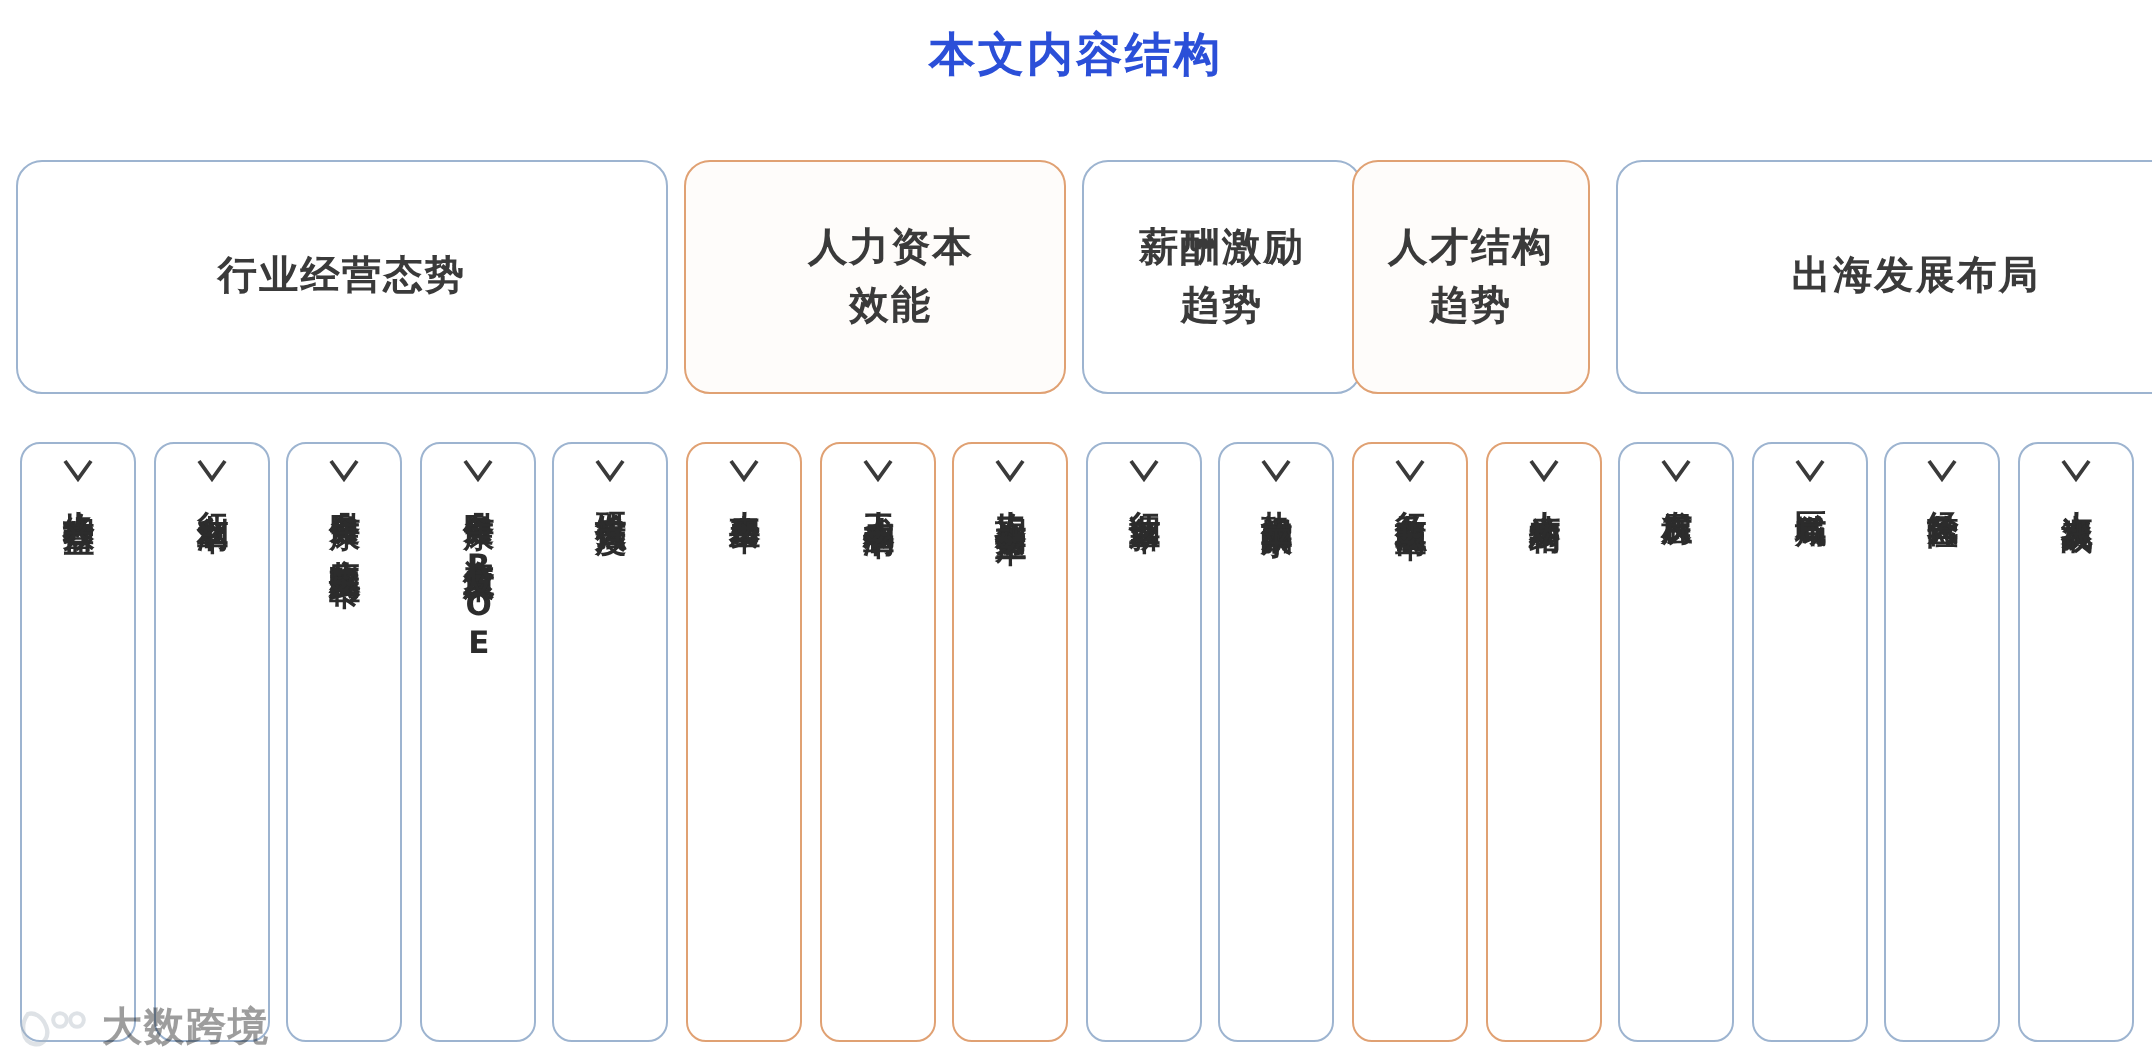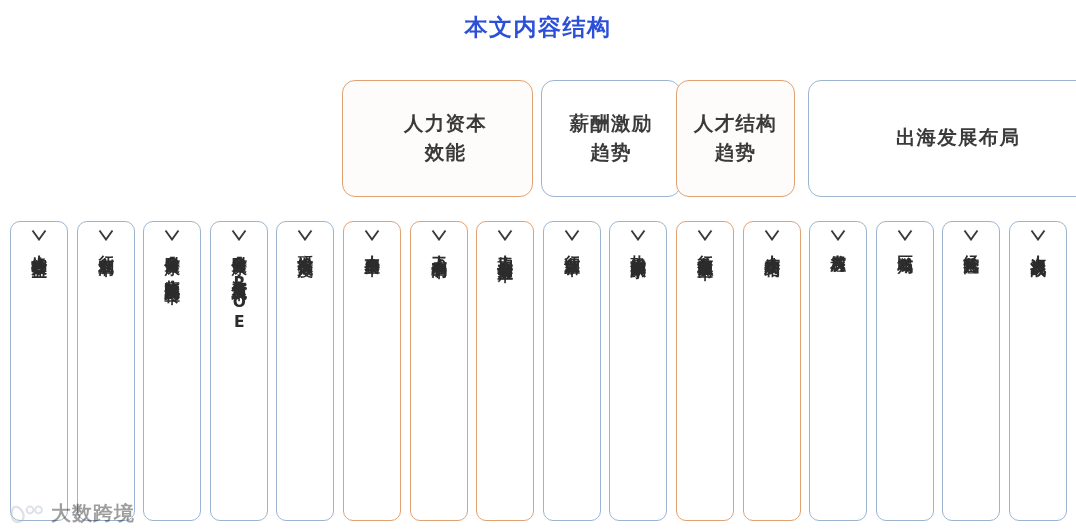--- a/index.html
+++ b/index.html
@@ -124,20 +124,23 @@
     color: #000000;
     letter-spacing: 1px;
   }
 </style>
 </head>
 <body>
 
 <div id="page-title">本文内容结构</div>
 
 <div id="top-row">
+    <div class="cat-box blue" style="left: 8px; width: 326px;">
+      <span class="cat-label">行业经营态势</span>
+    </div>
     <div class="cat-box orange" style="left: 342px; width: 191px; padding-left: 16px;">
       <span class="cat-label">人力资本
 效能</span>
     </div>
     <div class="cat-box blue" style="left: 541px; width: 140px;">
       <span class="cat-label">薪酬激励
 趋势</span>
     </div>
     <div class="cat-box orange" style="left: 676px; width: 119px;">
       <span class="cat-label">人才结构

